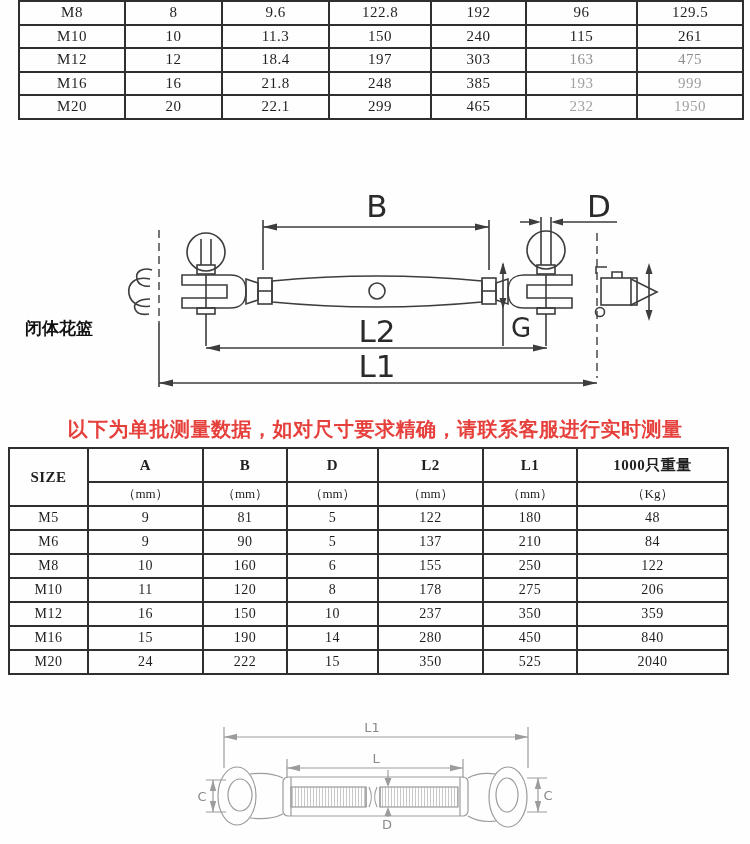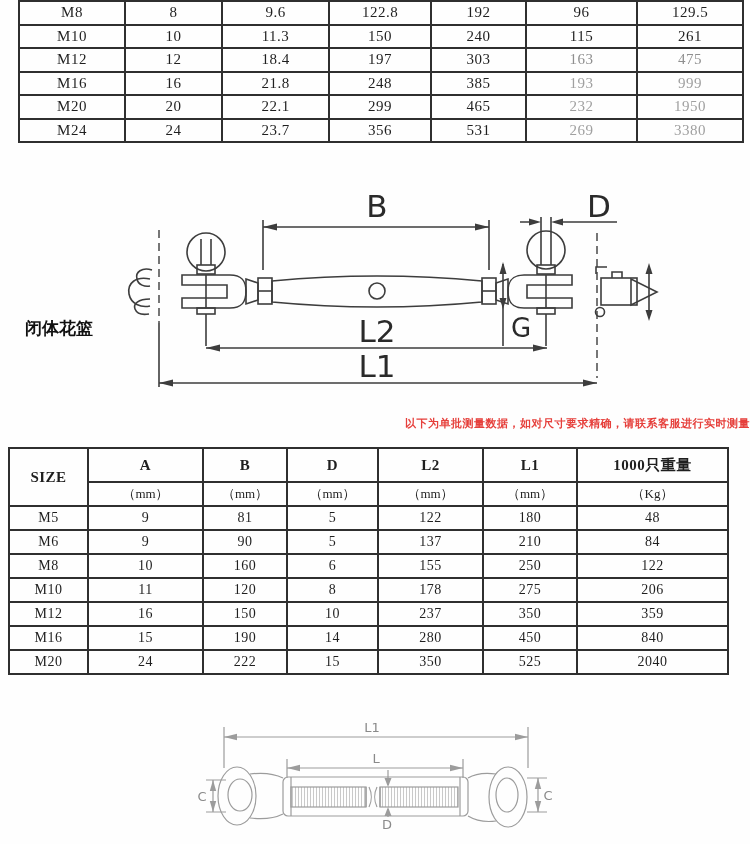--- a/index.html
+++ b/index.html
@@ -21,22 +21,22 @@
   
   #table2{left:8px;top:447px;width:719px;}
   #table2 th,#table2 td{
     border:2px solid #2f2f2f;text-align:center;vertical-align:middle;padding:0;
   }
   #table2 thead tr.hrow th{height:32px;font-size:15px;font-weight:bold;letter-spacing:.5px;}
   #table2 thead tr.urow th{height:22px;font-size:13px;font-weight:normal;}
   #table2 tbody td{height:22px;font-size:14px;letter-spacing:.5px;margin-top:16px;}
   
   #notice{
-    left:0;right:0;top:416px;text-align:right;
-    font-size:11px;font-weight:bold;color:#e6403c;
+    left:0;right:0;top:416px;text-align:center;
+    font-size:20px;font-weight:bold;color:#e6403c;
     font-family:"Liberation Sans","DejaVu Sans",sans-serif;letter-spacing:.5px;
   }
   
   #d1{left:0;top:175px;}
   #d1 path,#d1 rect,#d1 circle,#d1 polygon{fill:none;stroke:#3d3d3d;stroke-width:1.6;}
   #d1 polygon.ah{fill:#3d3d3d;stroke:none;}
   #d1 .dash{stroke-dasharray:8 5;stroke-width:1.4;}
   #d1 text{fill:#2a2a2a;stroke:none;font-family:"DejaVu Sans","Liberation Sans",sans-serif;text-anchor:middle;}
   #d1 text.big{font-size:31px;}
   #d1 text.mid{font-size:26px;}
@@ -99,29 +99,20 @@
         <td>999</td>
       </tr>
       <tr>
         <td>M20</td>
         <td>20</td>
         <td>22.1</td>
         <td>299</td>
         <td>465</td>
         <td>232</td>
         <td>1950</td>
-      </tr>
-      <tr>
-        <td>M24</td>
-        <td>24</td>
-        <td>23.7</td>
-        <td>356</td>
-        <td>531</td>
-        <td>269</td>
-        <td>3380</td>
       </tr>
     </tbody>
 </table>
 
 <svg id="d1" class="abs" width="750" height="240" viewBox="0 0 750 240">
 
   <g>
     <path class="dash" d="M159,55 V148"></path>
     <path d="M152,95 c-10,-3 -17,2 -15,9 c1,6 8,8 13,7"></path>
     <path d="M150,104 c-14,-3 -23,4 -21,15 c2,10 12,14 21,12"></path>

